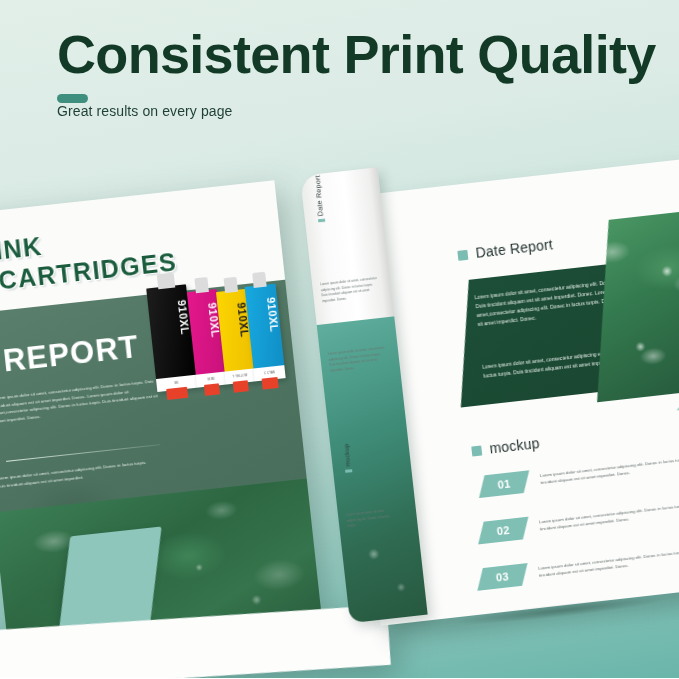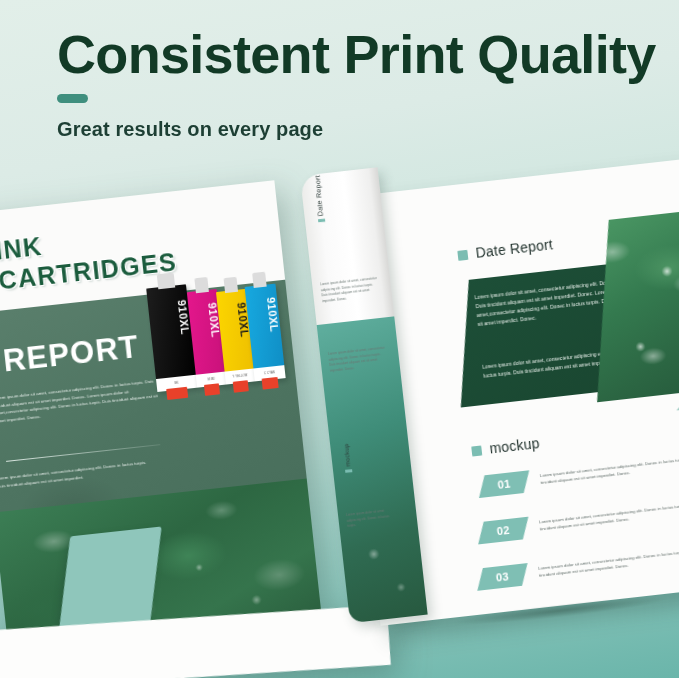--- a/index.html
+++ b/index.html
@@ -7,21 +7,21 @@
 
   #stage{position:relative;width:679px;height:678px;overflow:hidden;
     background:linear-gradient(170deg,#e2efe9 0%,#dcebe6 22%,#cfe6df 40%,#b4d8d0 62%,#8cc6bc 82%,#6ab5aa 100%);}
 
   
   .hdr{position:absolute;left:57px;top:28px;width:600px;}
   .title{font-family:"Liberation Sans Narrow","Liberation Sans",sans-serif;
     font-weight:bold;font-size:53px;line-height:1.0;letter-spacing:-0.7px;
     color:#123a26;white-space:nowrap;transform:scaleX(1.02);transform-origin:left center;}
   .accent{margin-top:13px;width:31px;height:9px;border-radius:5px;background:#3f8f7e;}
-  .subtitle{margin-top:15px;font-size:20px;color:#1d3f34;letter-spacing:.1px;font-weight:bold;}
+  .subtitle{font-size:14px;color:#1d3f34;letter-spacing:.1px;}
   .sq{display:inline-block;background:#7bbdb2;vertical-align:middle;}
 
   
   #leftDoc{position:absolute;left:-16px;top:196px;width:315px;height:440px;
     transform:rotate(-6.2deg);transform-origin:50% 50%;
     filter:drop-shadow(7px 12px 16px rgba(40,70,60,.30));}
   .lsheet{position:absolute;inset:0;background:#ffffff;}
   .lwhite{position:absolute;left:0;top:0;width:100%;height:105px;background:#fbfbfa;}
   .ltitle{position:absolute;left:30px;top:26px;font-family:"Liberation Sans Narrow","Liberation Sans",sans-serif;
     font-weight:bold;font-size:25px;line-height:1.18;color:#1b5c3d;letter-spacing:1.4px;

